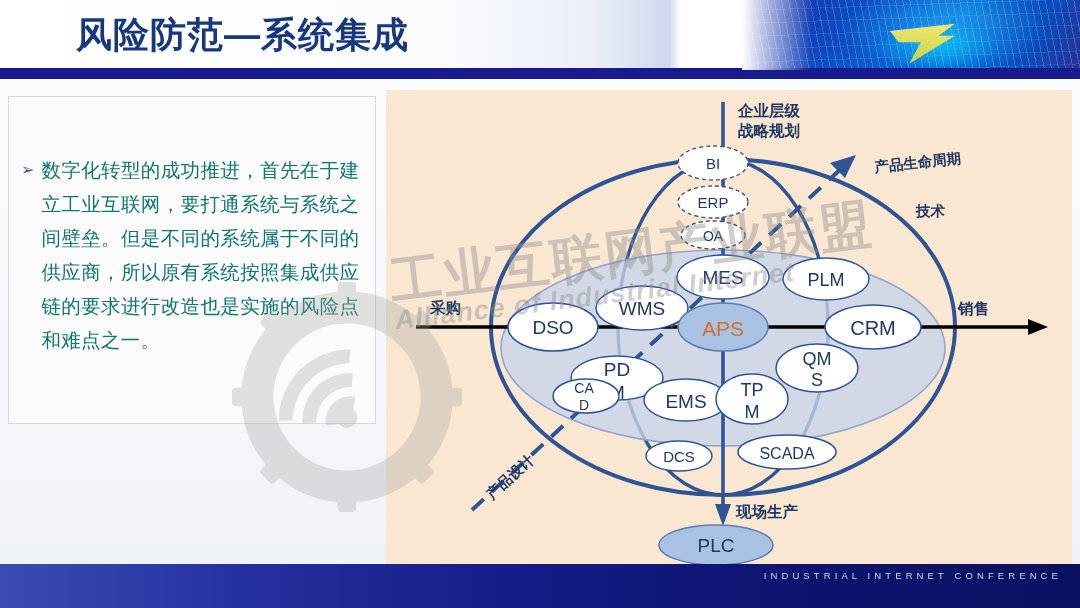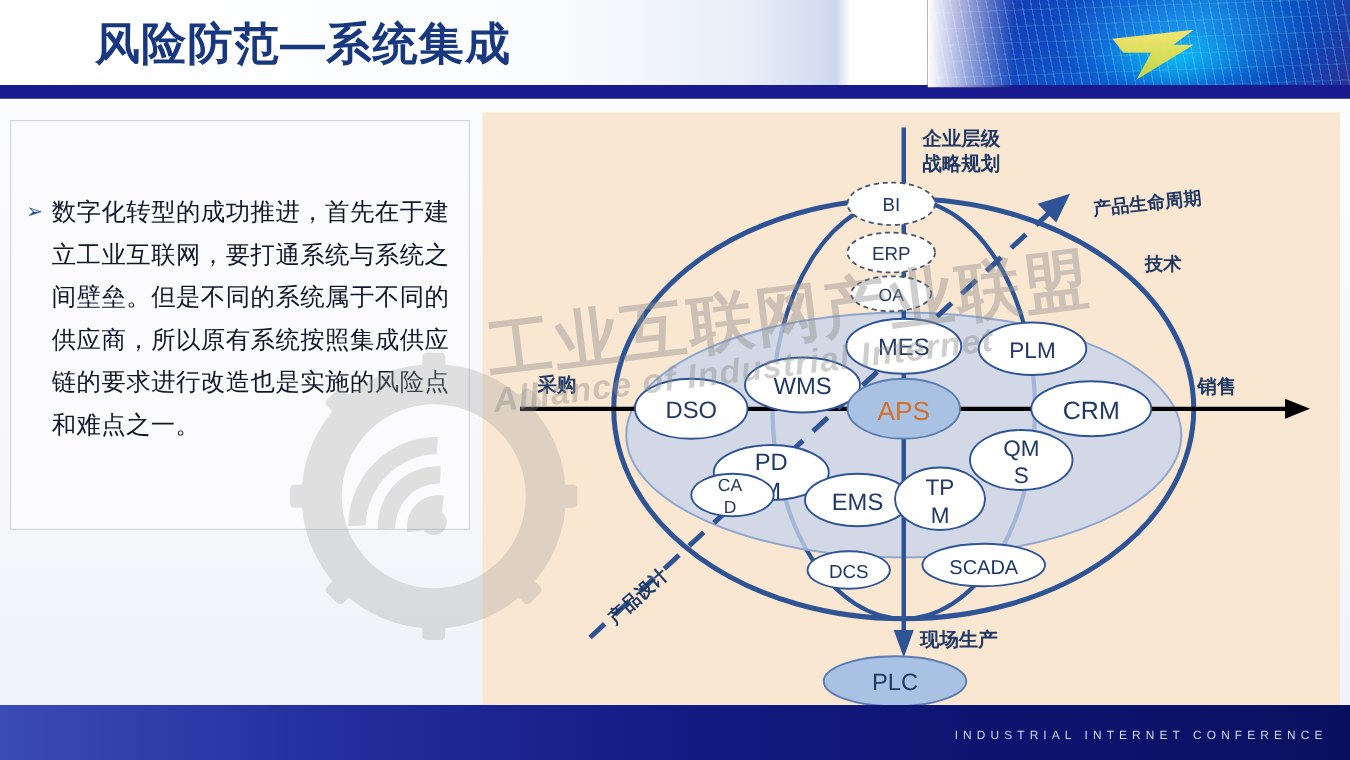--- a/index.html
+++ b/index.html
@@ -82,21 +82,21 @@
     position: absolute; left: 12px; top: 56px;
     width: 346px;
     display: flex;
     align-items: flex-start;
   }
   .bullet-mark {
     color: #2f5496; font-size: 16px; line-height: 34px;
     margin-right: 7px; flex: 0 0 auto;
   }
   .bullet-text {
-    color: #0f172a;
+    color: #0f766e;
     font-size: 19.5px;
     line-height: 34px;
     letter-spacing: .3px;
     text-align: justify;
     width: 318px;
   }
 
   
   .wm-gear {
     position: absolute; left: 232px; top: 282px;
@@ -148,21 +148,21 @@
     white-space: nowrap;
   }
   .fl-line1 {
     font-size: 25px; font-weight: 700; letter-spacing: 1px;
     line-height: 26px;
   }
   .fl-2025 { color: #9ed94a; }
   .fl-cn { color: #ffffff; }
   .fl-line2 {
     font-size: 9.5px; letter-spacing: 4.1px; color: #cfd6ee;
-    margin-top: 14px;
+    margin-top: 1px;
   }
 </style>
 </head>
 <body>
 
 <div id="slide">
 
   <div class="header-band">
     <div class="header-art">
       <div class="fade-left"></div>

